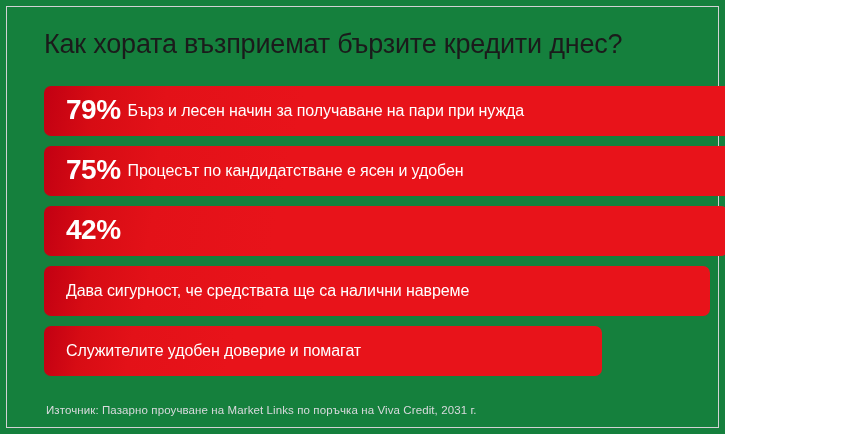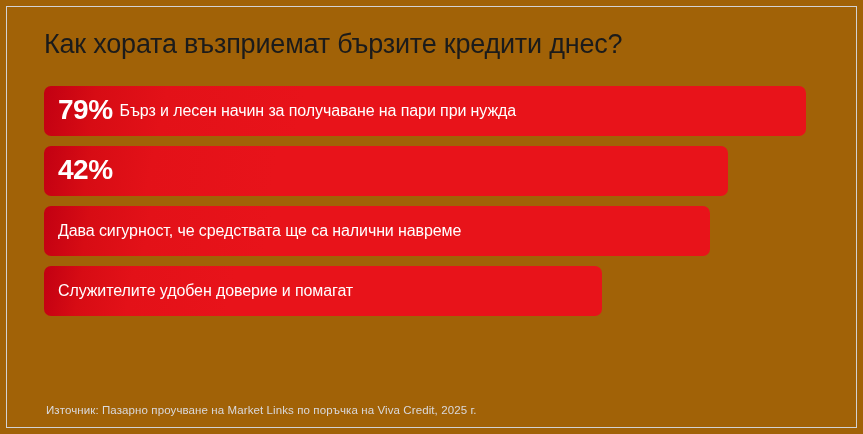--- a/index.html
+++ b/index.html
@@ -5,23 +5,23 @@
   html, body {
     margin: 0;
     padding: 0;
     background: #ffffff;
   }
   body {
     font-family: "Liberation Sans", "DejaVu Sans", sans-serif;
   }
   #infographic {
     position: relative;
-    width: 863px;
+    width: 725px;
     height: 434px;
-    background: #a16207;
+    background: #15803d;
     box-sizing: border-box;
     overflow: hidden;
   }
   
   .frame {
     position: absolute;
     left: 6px;
     top: 6px;
     right: 6px;
     bottom: 6px;
@@ -54,21 +54,21 @@
   .bar {
     position: absolute;
     left: 0;
     top: 0;
     height: 50px;
     border-radius: 7px;
     background: linear-gradient(100deg, #c20012 0%, #d70c14 7%, #e31118 16%, #e8131a 34%, #e8131a 100%);
     box-sizing: border-box;
     display: flex;
     align-items: center;
-    padding-left: 14px;
+    padding-left: 22px;
     overflow: hidden;
     white-space: nowrap;
   }
   .pct {
     font-size: 28px;
     font-weight: 700;
     color: #ffffff;
     letter-spacing: -0.5px;
     margin-right: 7px;
     line-height: 1;
@@ -103,20 +103,26 @@
 
   <div class="bars">
 
     <div class="bar-row">
       <div class="bar" style="width:762px">
         <span class="pct">79%</span>
         <span class="lbl">Бърз и лесен начин за получаване на пари при нужда</span>
       </div>
     </div>
 
+    <div class="bar-row">
+      <div class="bar" style="width:723px">
+        <span class="pct">75%</span>
+        <span class="lbl">Процесът по кандидатстване е ясен и удобен</span>
+      </div>
+    </div>
 
     <div class="bar-row">
       <div class="bar" style="width:684px">
         <span class="pct">42%</span>
       </div>
     </div>
 
     <div class="bar-row">
       <div class="bar" style="width:666px">
         <span class="lbl">Дава сигурност, че средствата ще са налични навреме</span>
@@ -124,15 +130,15 @@
     </div>
 
     <div class="bar-row">
       <div class="bar" style="width:558px">
         <span class="lbl">Служителите удобен доверие и помагат</span>
       </div>
     </div>
 
   </div>
 
-  <div class="source">Източник: Пазарно проучване на Market Links по поръчка на Viva Credit, 2025 г.</div>
+  <div class="source">Източник: Пазарно проучване на Market Links по поръчка на Viva Credit, 2031 г.</div>
 
 </div>
 
 </body></html>

